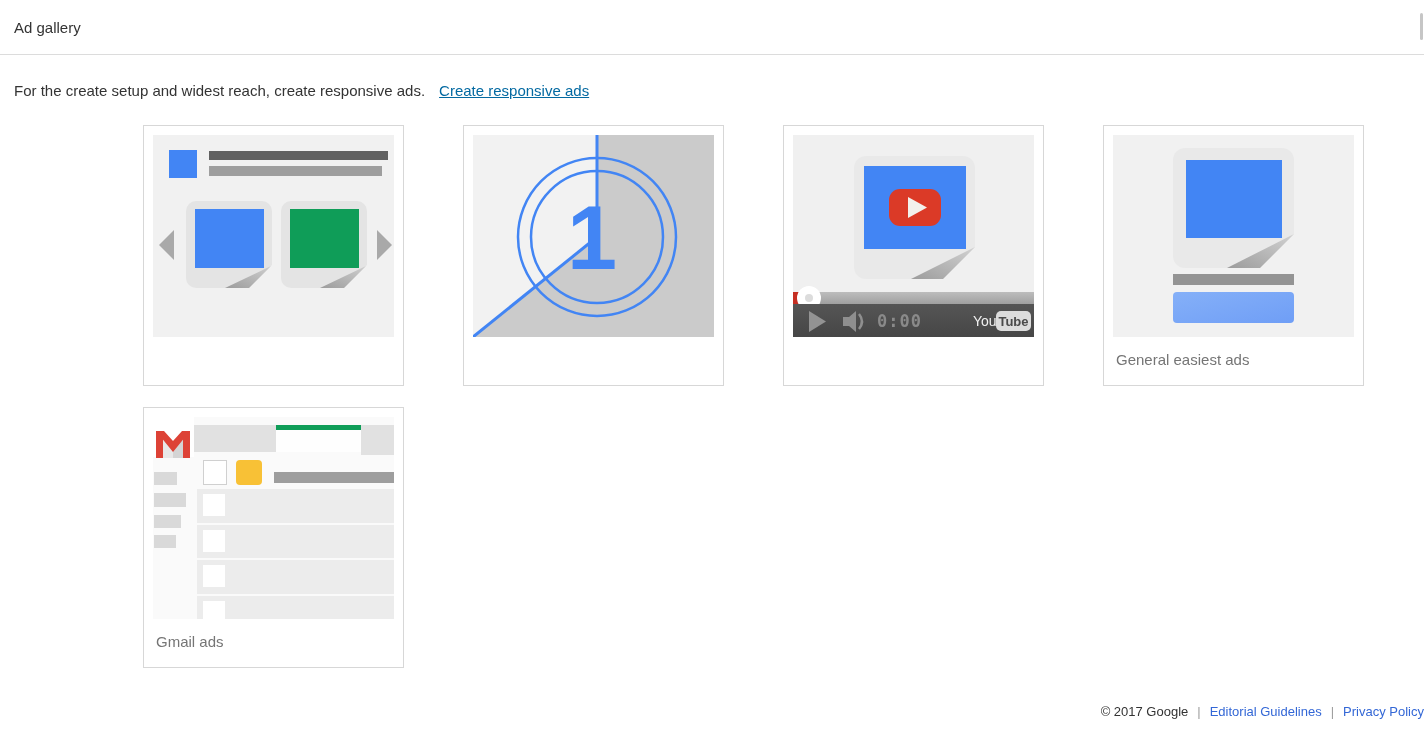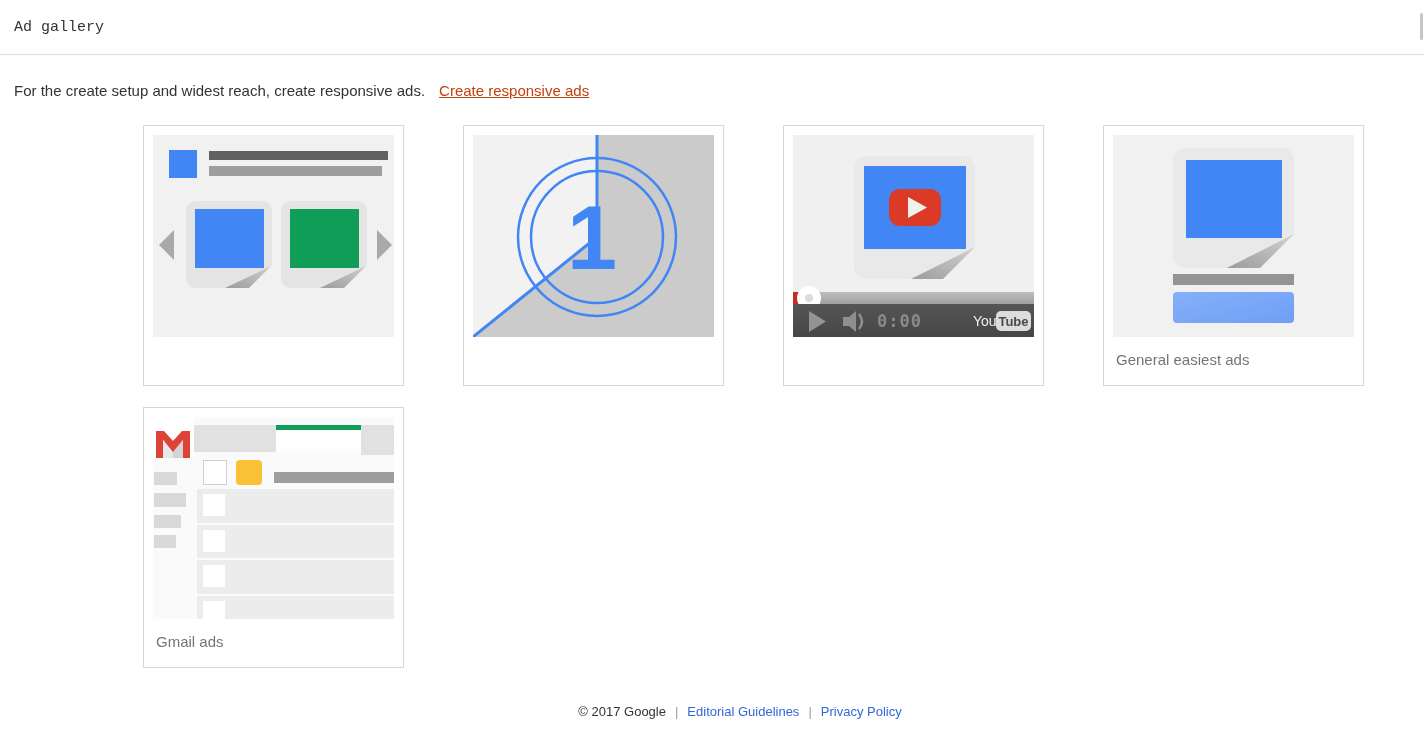--- a/index.html
+++ b/index.html
@@ -1,30 +1,30 @@
 <!DOCTYPE html>
 <html><head>
 <meta charset="utf-8">
 <style>
   * { box-sizing: border-box; }
   html,body { margin:0; padding:0; background:#fff; font-family:"Liberation Sans", sans-serif; }
   .page { width:1424px; height:754px; position:relative; overflow:hidden; background:#fff; }
 
   .header { height:55px; border-bottom:1px solid #dcdcdc; display:flex; align-items:center; padding:0 14px; }
-  .page-title { font-size:15px; color:#333;font-family:Liberation Mono, monospace; }
+  .page-title { font-size:15px; color:#333; }
 
   .intro { padding:27px 14px 0 14px; font-size:15px; color:#333; }
-  .intro .intro-link { color:#c2410c; text-decoration:underline; margin-left:14px; cursor:pointer; }
+  .intro .intro-link { color:#0369a1; text-decoration:underline; margin-left:14px; cursor:pointer; }
 
   .grid { margin:26px 0 0 143px; display:grid; grid-template-columns:repeat(4,261px); column-gap:59px; row-gap:21px; }
   .card { width:261px; height:261px; background:#fff; border:1px solid #d7d7d7; padding:9px; cursor:pointer; }
   .thumb { display:block; width:241px; height:202px; }
   .card-label { font-size:15px; color:#757575; padding:14px 3px 0 3px; }
 
-  .footer { margin-top:36px; padding-left:56px; padding-bottom:26px; text-align:center; font-size:13px; color:#333; }
+  .footer { margin-top:36px; padding-left:56px; padding-bottom:26px; text-align:right; font-size:13px; color:#333; }
   .footer .sep { color:#9e9e9e; margin:0 9px; }
   .footer .footer-link { color:#3367d6; text-decoration:none; cursor:pointer; }
 
   .scroll-thumb { position:absolute; right:1px; top:13px; width:3px; height:27px; background:#c6c6c6; border-radius:2px; }
 
   text { font-family:"Liberation Sans", sans-serif; }
   .mono { font-family:"DejaVu Sans Mono", monospace; }
 </style>
 </head>
 <body>

